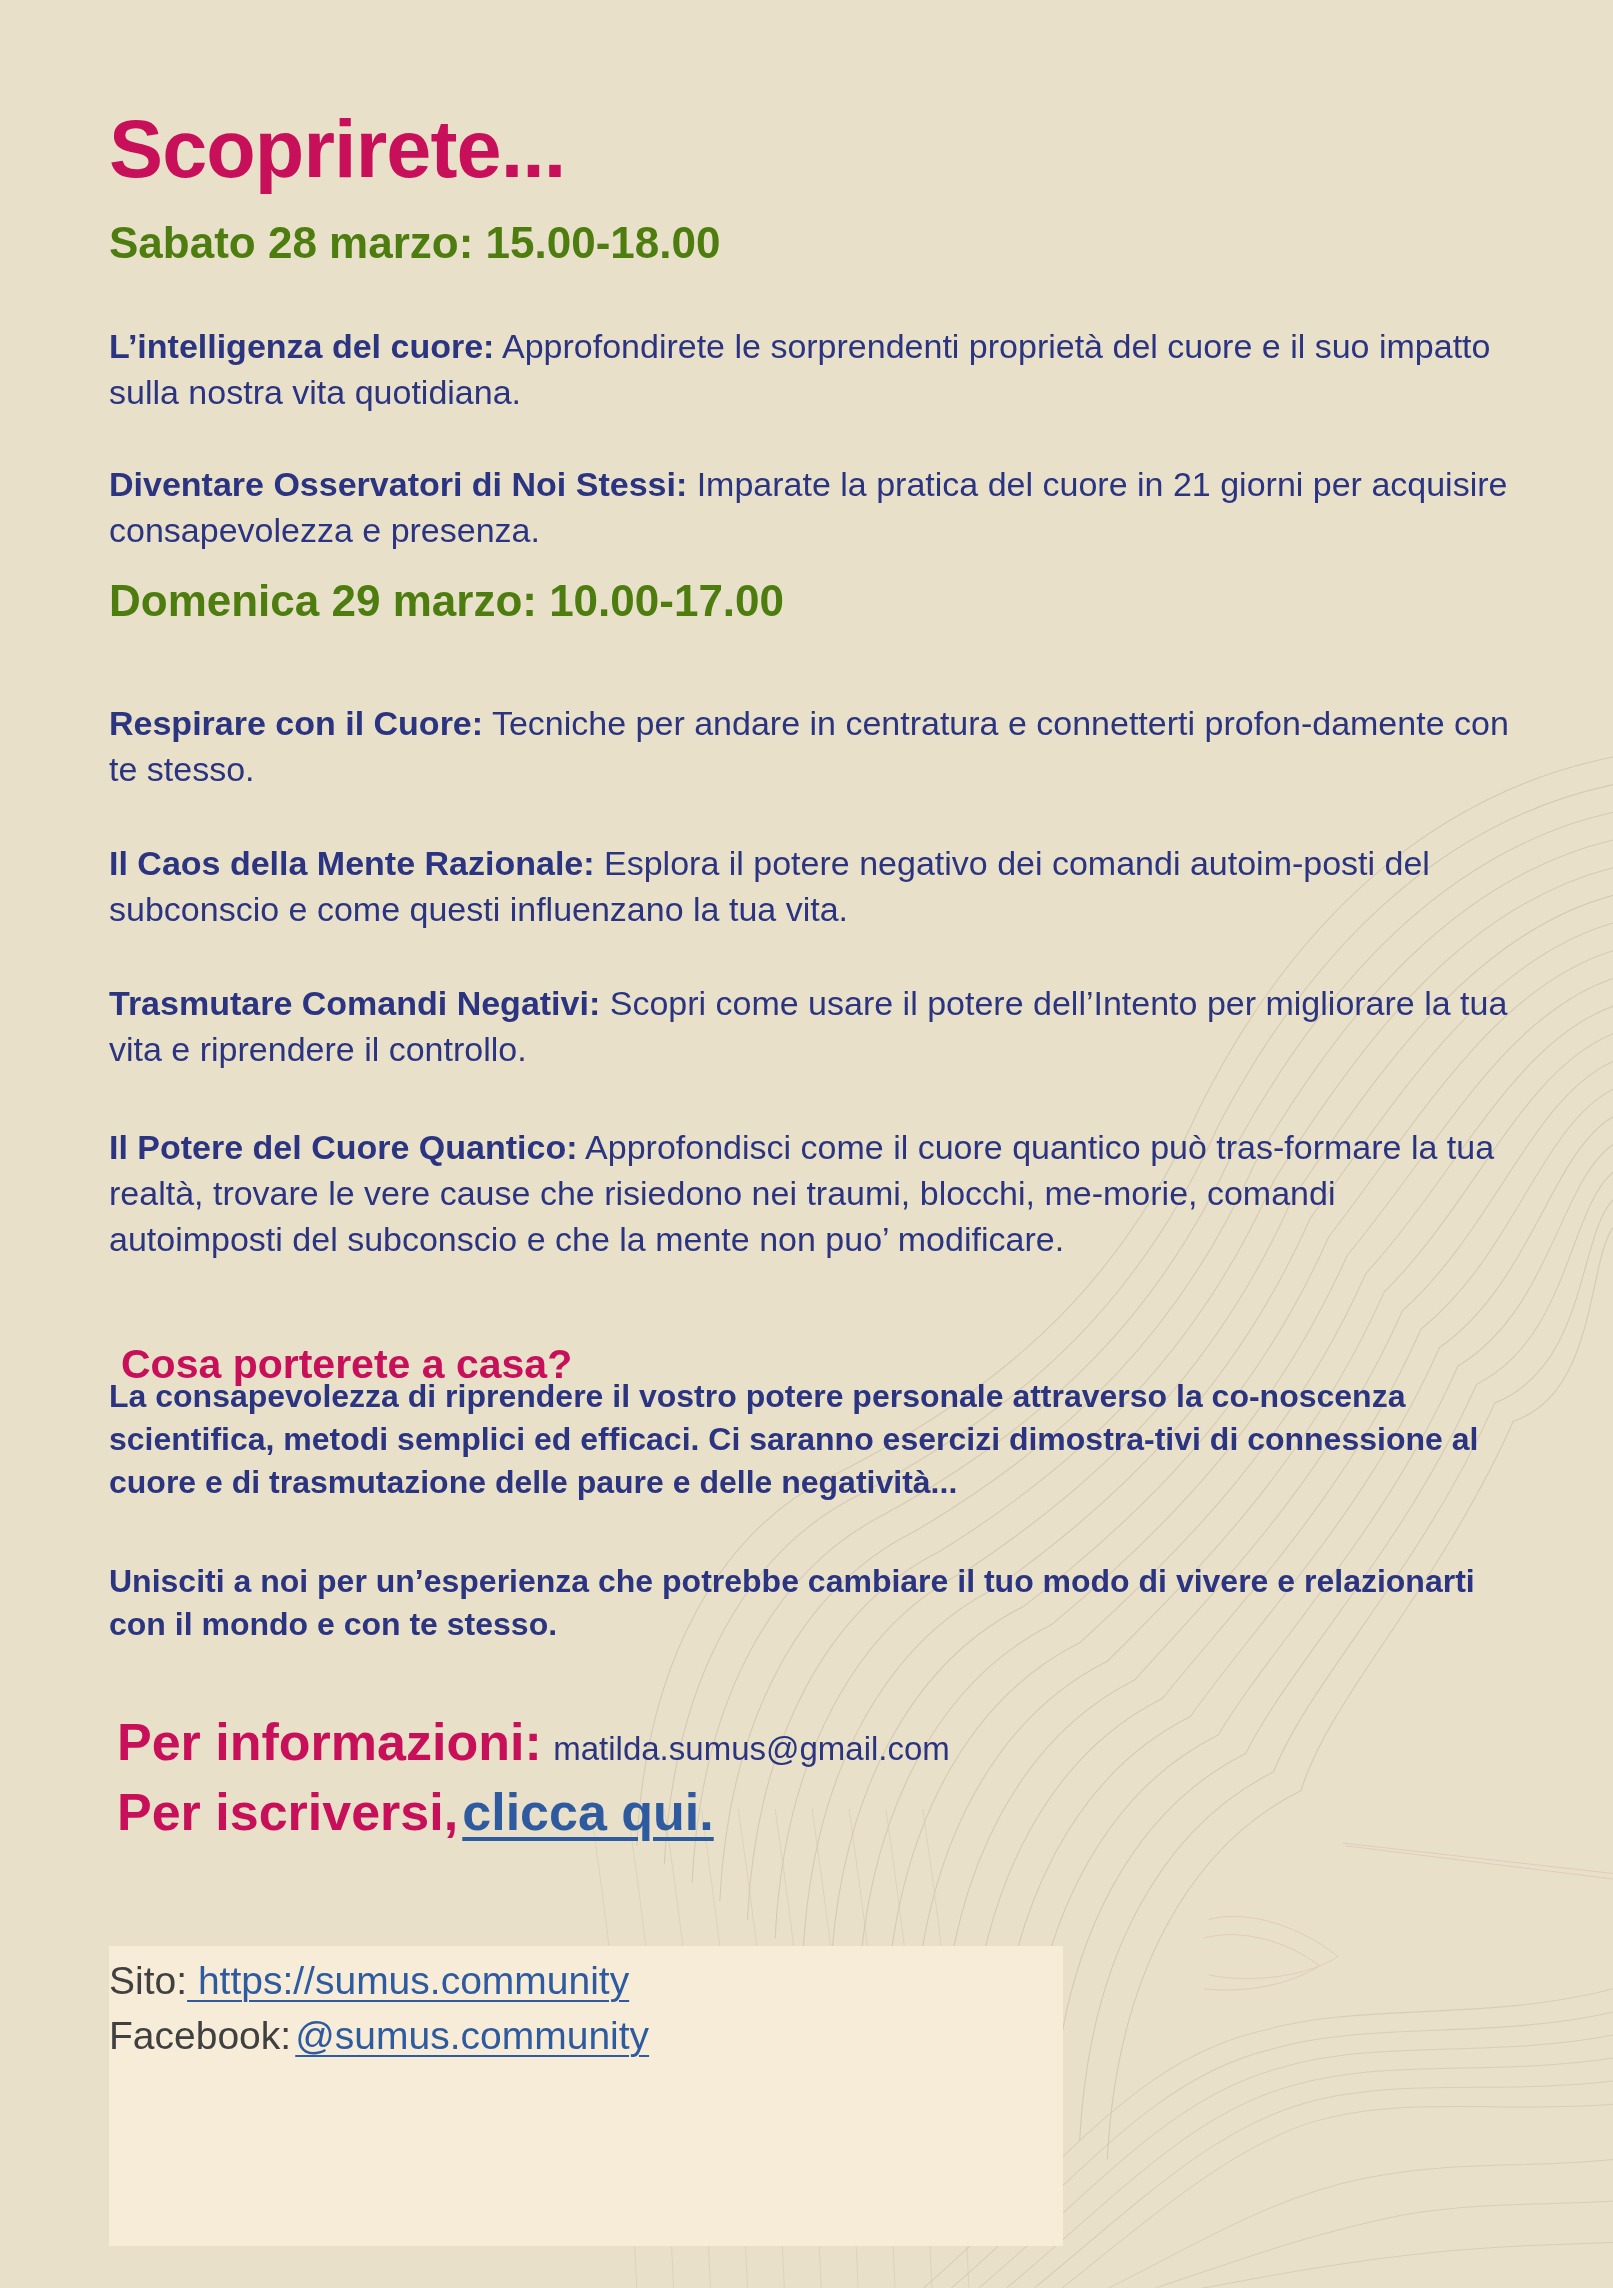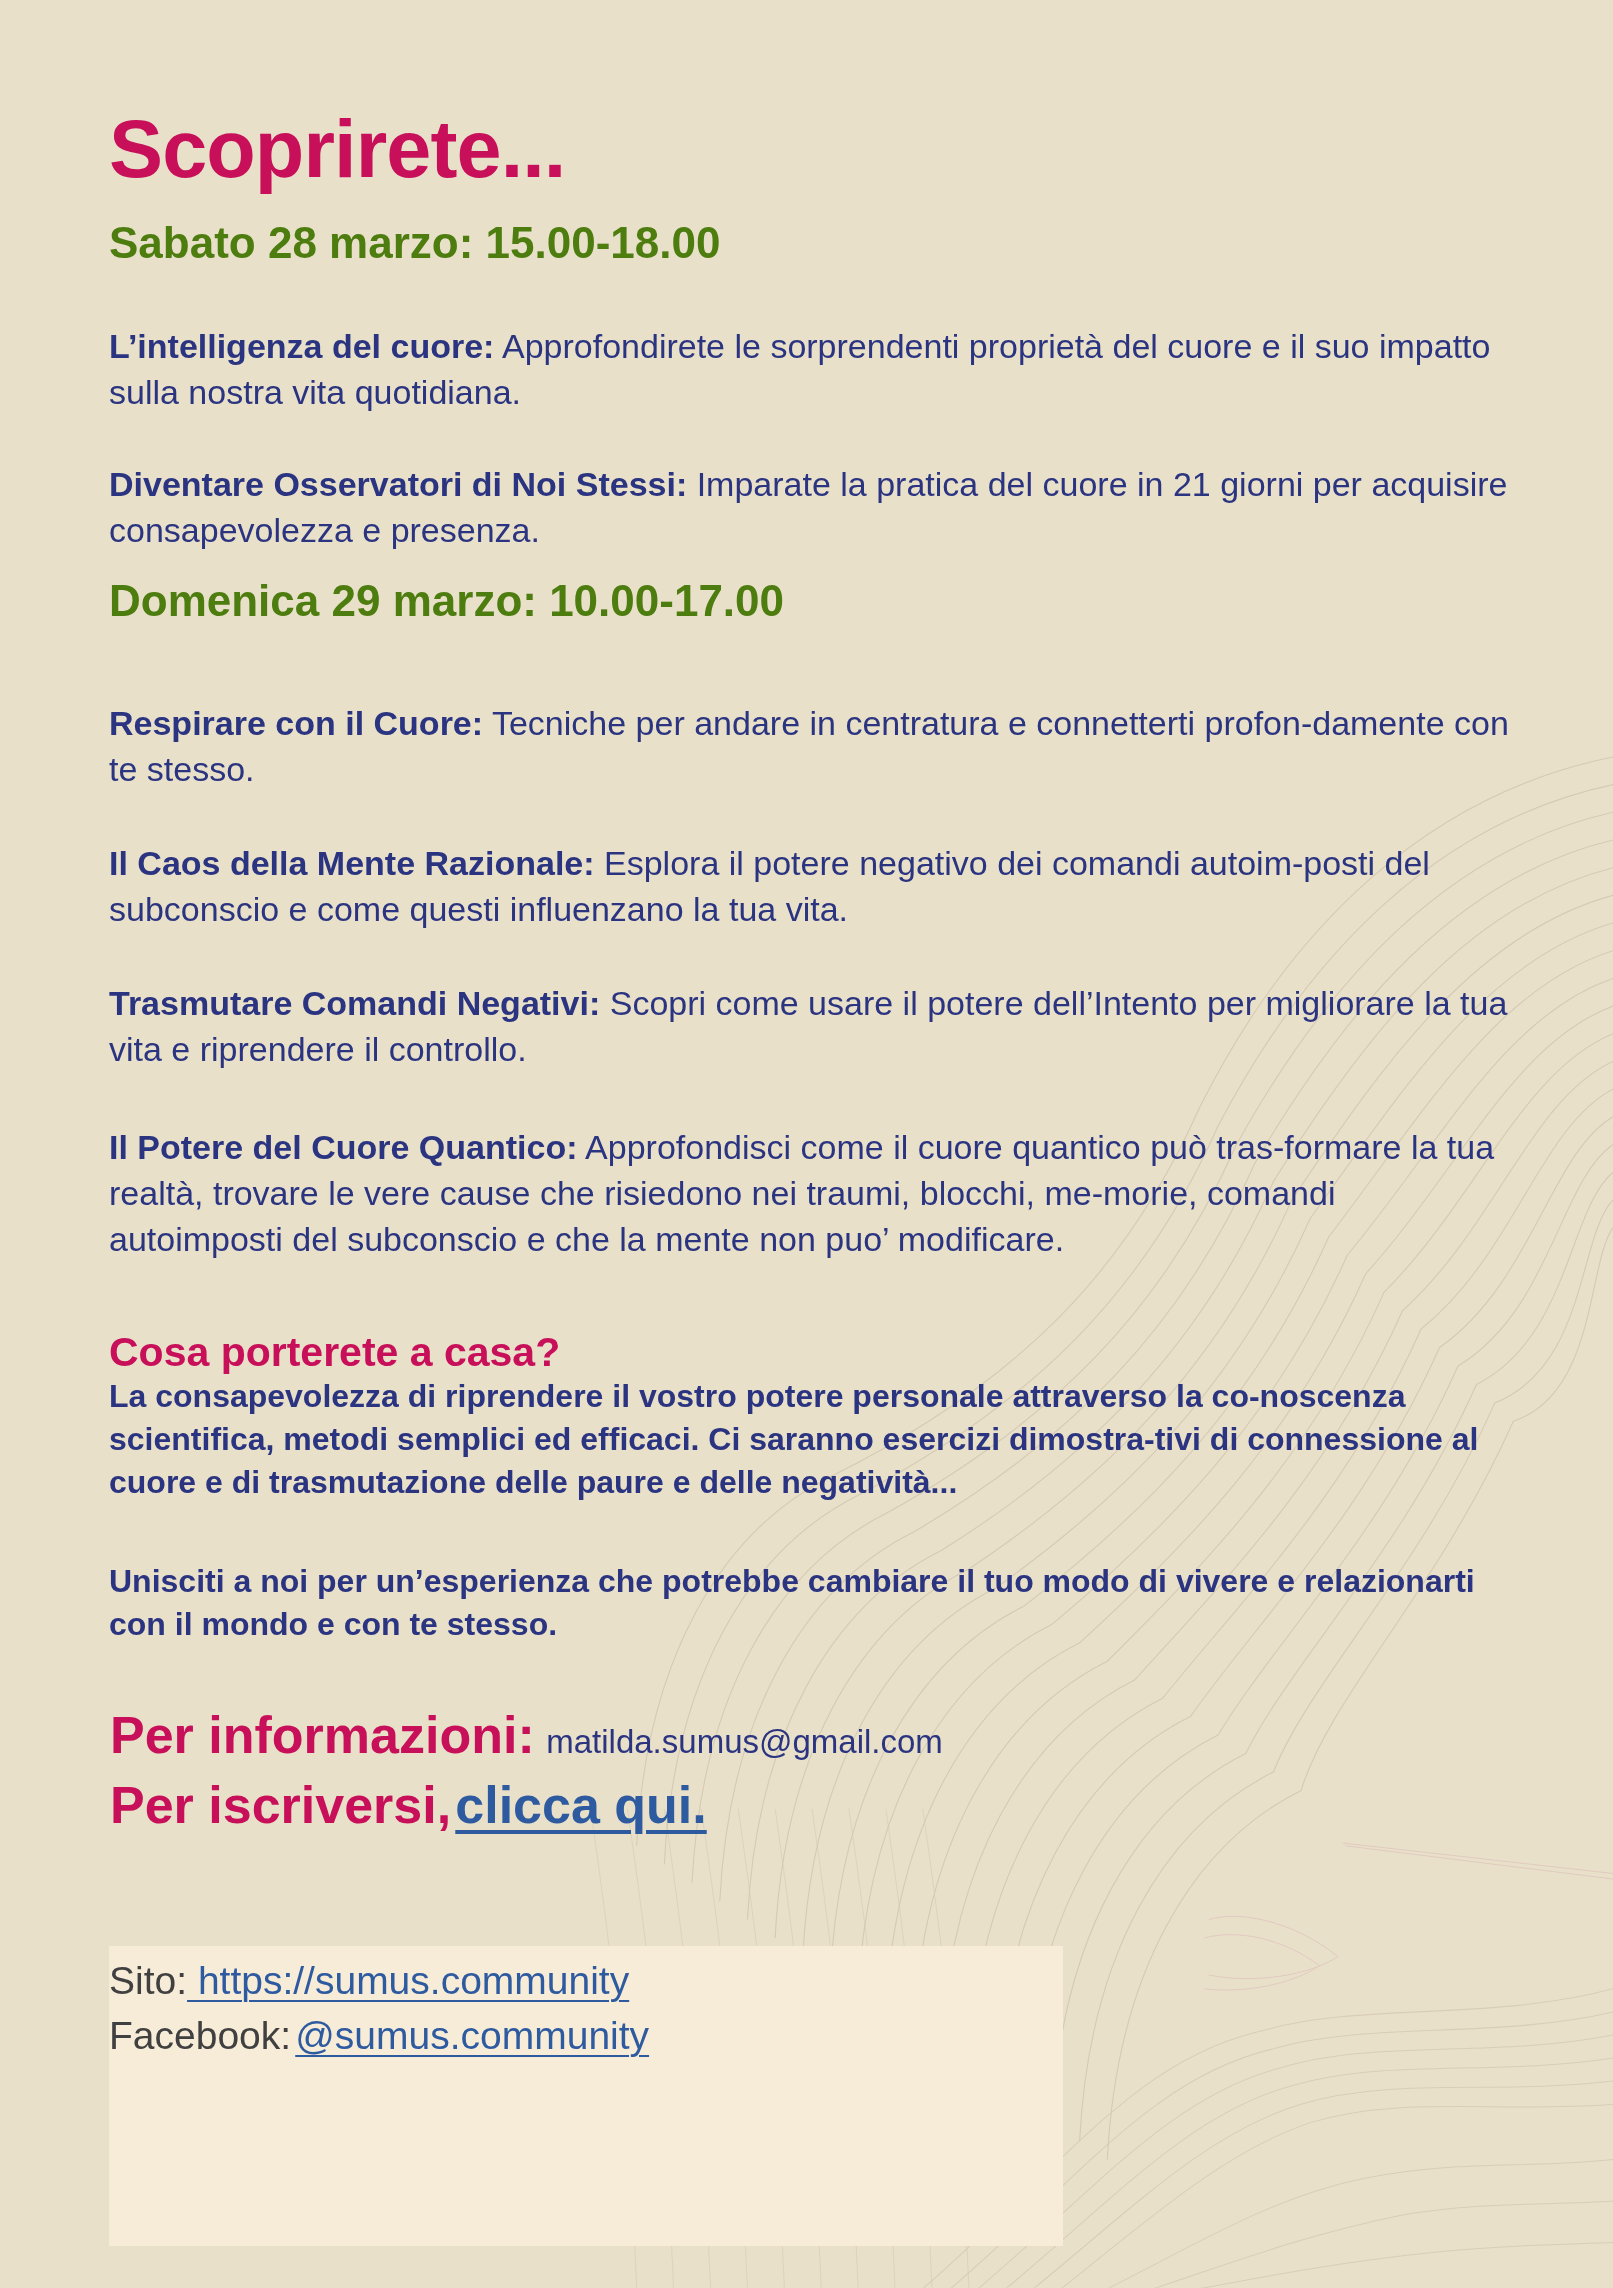--- a/index.html
+++ b/index.html
@@ -61,21 +61,21 @@
     .item .label { font-weight: bold; }
     .item .desc { font-weight: normal; }
 
     .take-home-heading {
       position: absolute;
       left: 0;
       top: 1329px;
       font-size: 41px;
       font-weight: bold;
       color: #c8105a;
-      margin: 0;
+      margin: 12px;
       white-space: nowrap;
     }
     .take-home-text {
       position: absolute;
       left: 0;
       top: 1375px;
       width: 1403px;
       font-size: 32px;
       line-height: 43px;
       font-weight: bold;
@@ -90,21 +90,21 @@
       font-size: 32px;
       line-height: 43px;
       font-weight: bold;
       color: #2a3480;
       margin: 0;
     }
     .contact-line {
       position: absolute;
       left: 0;
       white-space: nowrap;
-      margin: 1px;
+      margin: 8px;
     }
     .contact-label {
       font-size: 52px;
       font-weight: bold;
       color: #c8105a;
     }
     .contact-email {
       font-size: 33px;
       color: #2a3480;
       margin-left: 7.4px;

